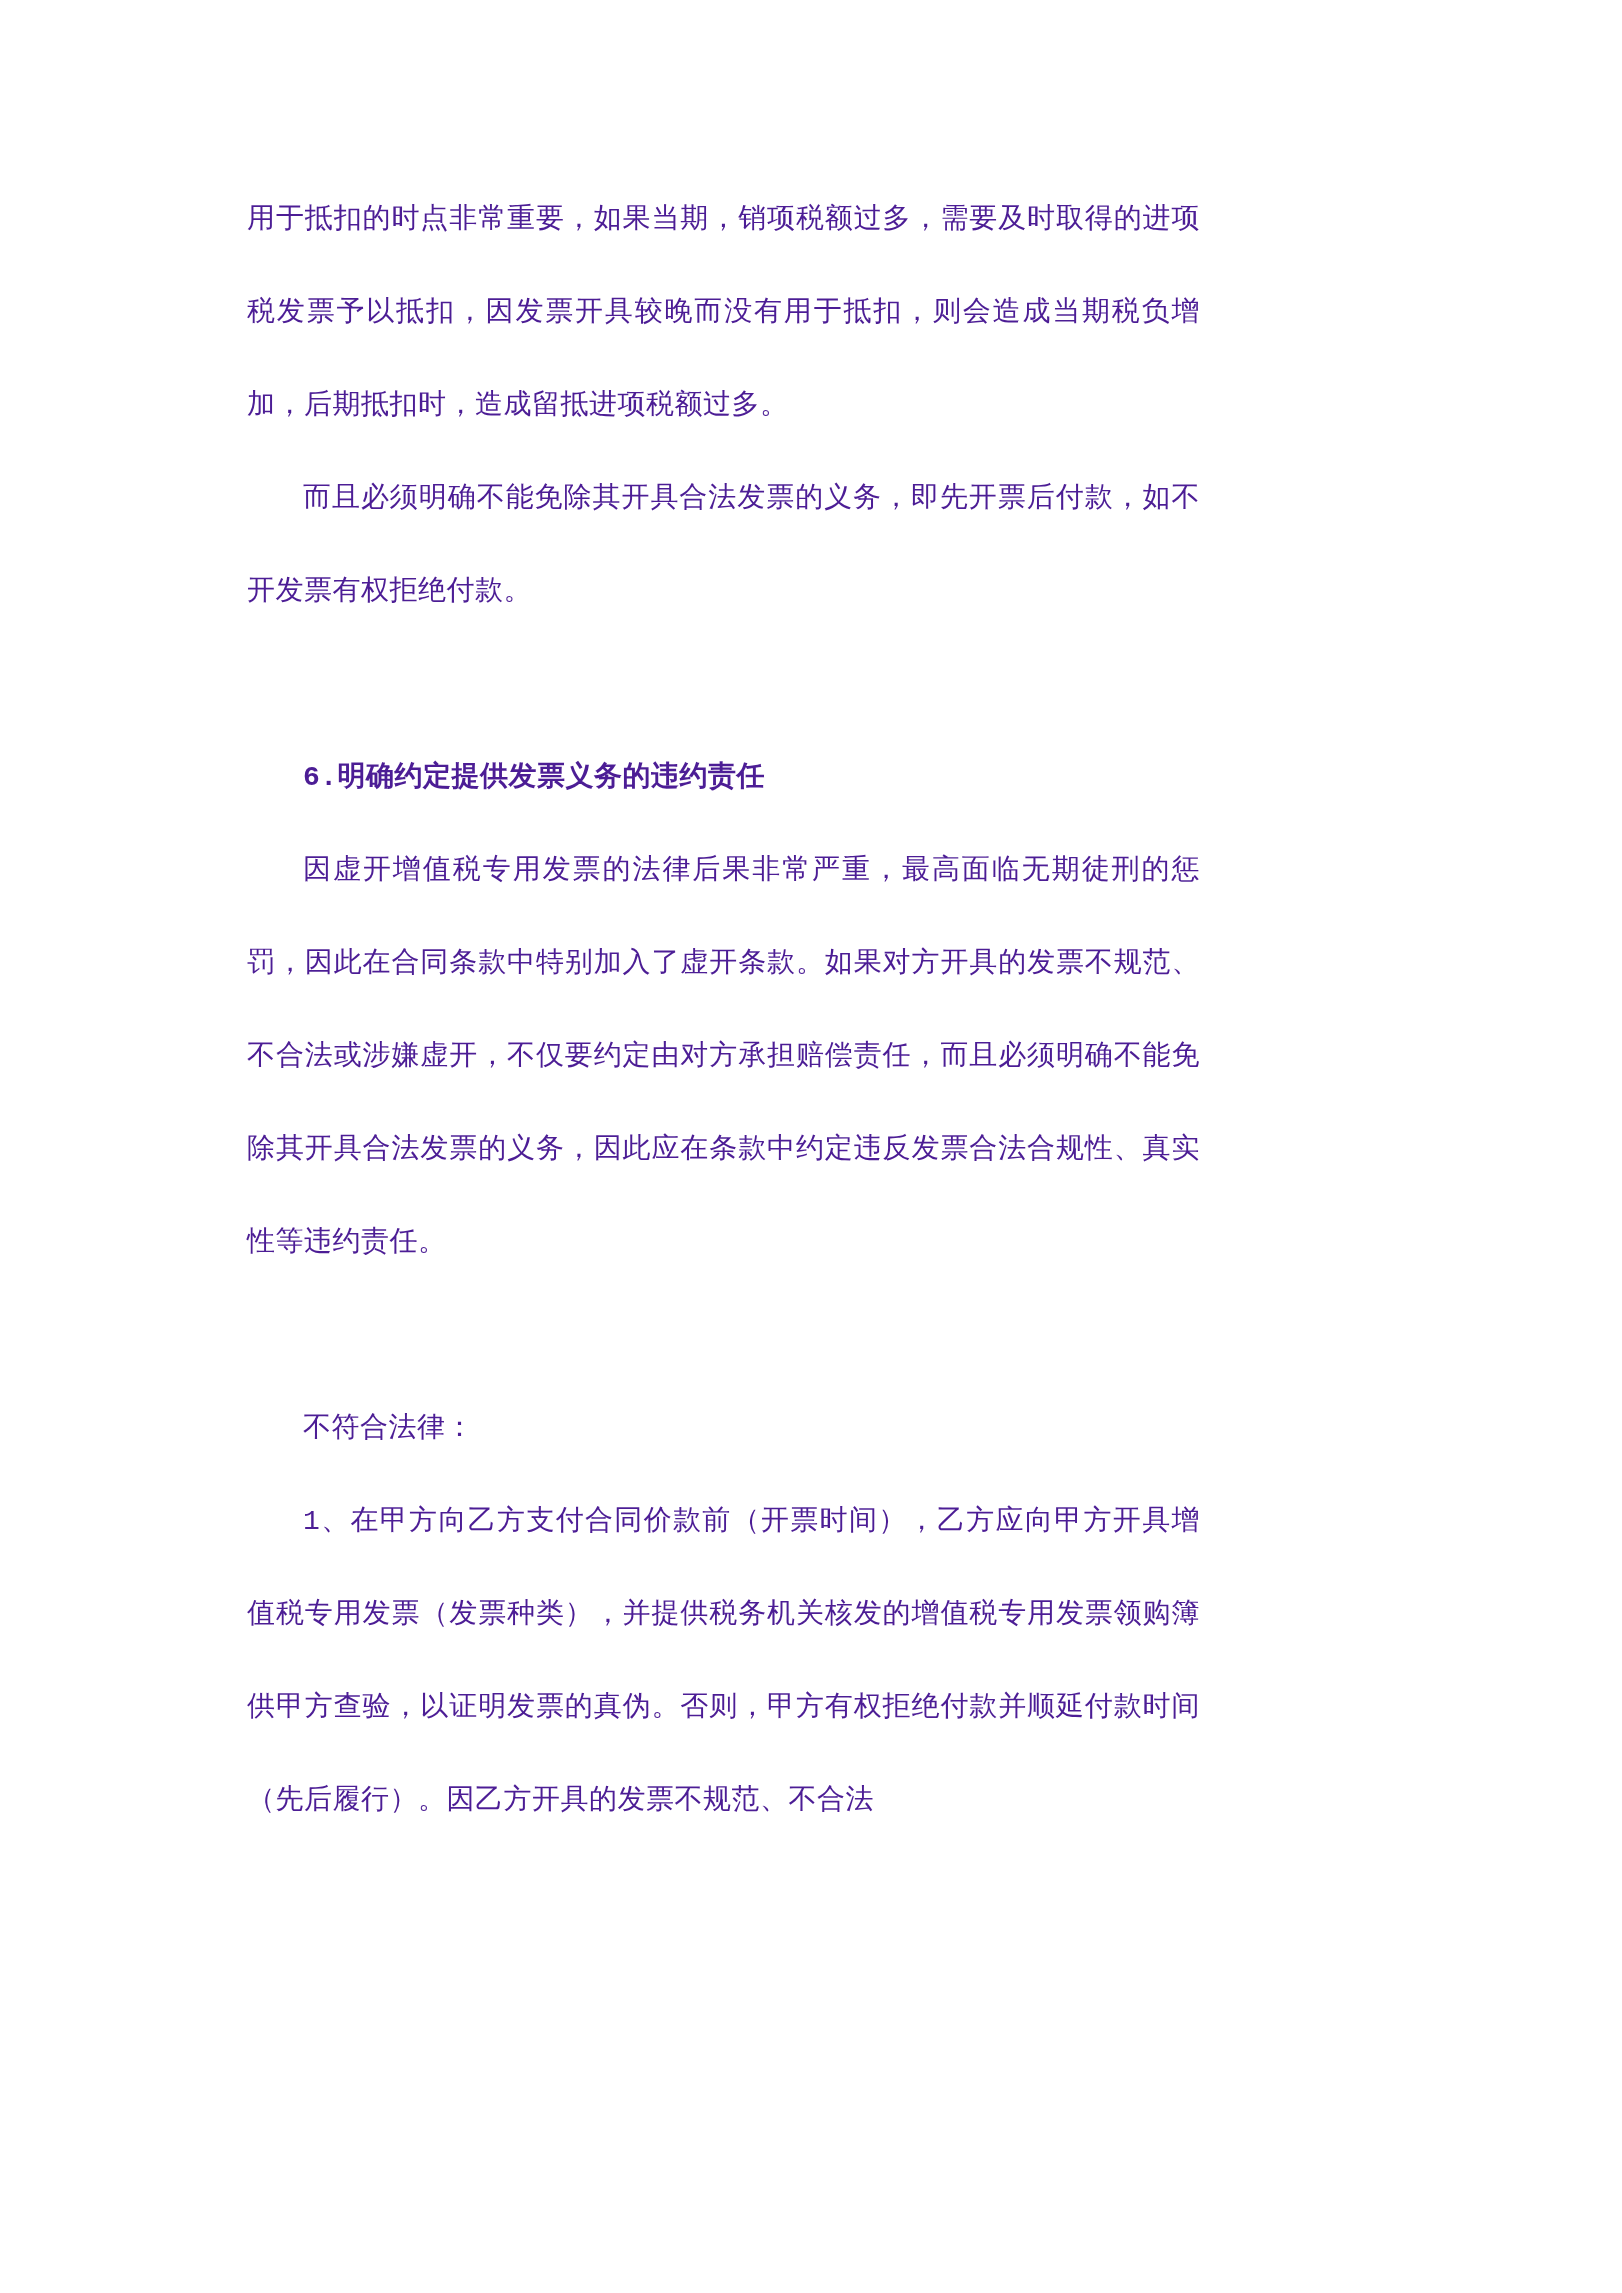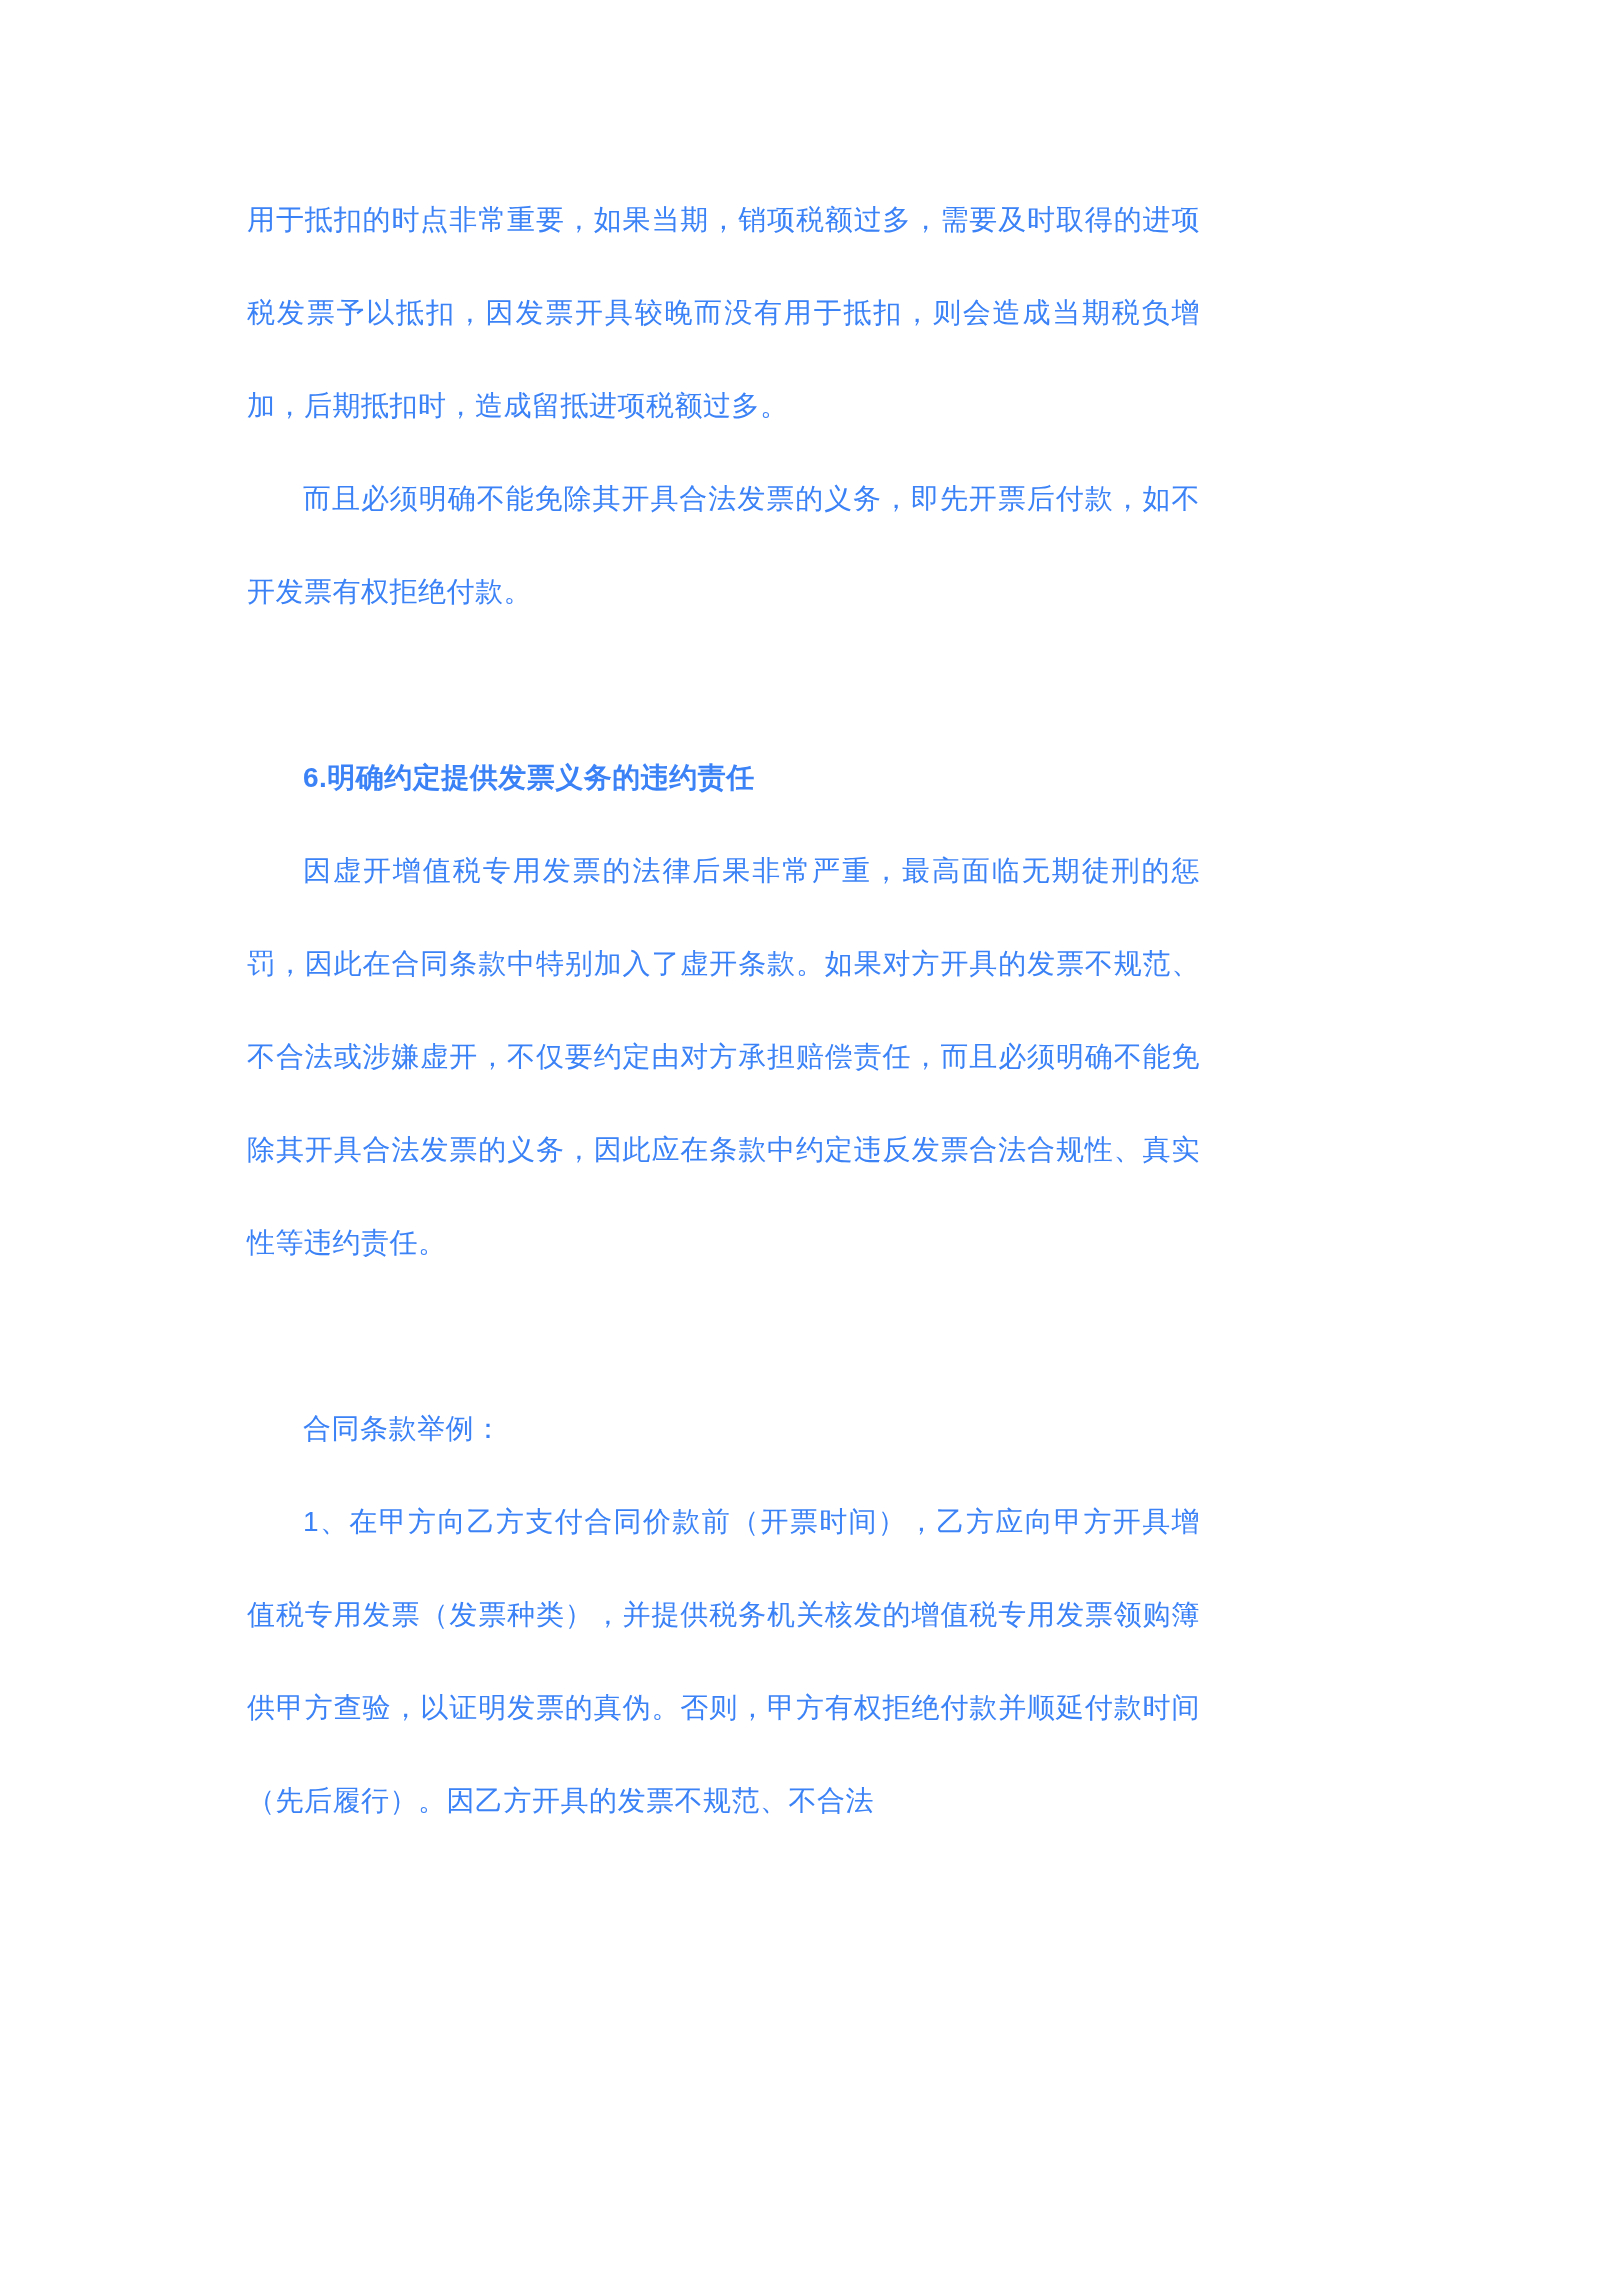--- a/index.html
+++ b/index.html
@@ -7,22 +7,22 @@
     padding: 0;
     background: #ffffff;
   }
   .page {
     position: relative;
     width: 1447px;
     height: 2294px;
     background: #ffffff;
     box-sizing: border-box;
     padding: 173px 247px 0 247px;
-    font-family: Liberation Sans, sans-serif;
-    color: #3b82f6;
+    font-family: Liberation Mono, monospace;
+    color: #4c1d95;
     font-size: 28px;
     line-height: 93px;
     overflow: hidden;
   }
   .para {
     margin: 0;
     text-align: justify;
     letter-spacing: 0.5px;
   }
   .para.indent {
@@ -44,18 +44,18 @@
   <p class="para">用于抵扣的时点非常重要，如果当期，销项税额过多，需要及时取得的进项税发票予以抵扣，因发票开具较晚而没有用于抵扣，则会造成当期税负增加，后期抵扣时，造成留抵进项税额过多。</p>
 
 
 
   <p class="para indent">而且必须明确不能免除其开具合法发票的义务，即先开票后付款，如不开发票有权拒绝付款。</p>
 
   <p class="para indent gap heading">6.明确约定提供发票义务的违约责任</p>
 
   <p class="para indent">因虚开增值税专用发票的法律后果非常严重，最高面临无期徒刑的惩罚，因此在合同条款中特别加入了虚开条款。如果对方开具的发票不规范、不合法或涉嫌虚开，不仅要约定由对方承担赔偿责任，而且必须明确不能免除其开具合法发票的义务，因此应在条款中约定违反发票合法合规性、真实性等违约责任。</p>
 
-  <p class="para indent gap">合同条款举例：</p>
+  <p class="para indent gap">不符合法律：</p>
 
   <p class="para indent">1、在甲方向乙方支付合同价款前（开票时间），乙方应向甲方开具增值税专用发票（发票种类），并提供税务机关核发的增值税专用发票领购簿供甲方查验，以证明发票的真伪。否则，甲方有权拒绝付款并顺延付款时间（先后履行）。因乙方开具的发票不规范、不合法</p>
 
 </div>
 
 
 </body></html>

